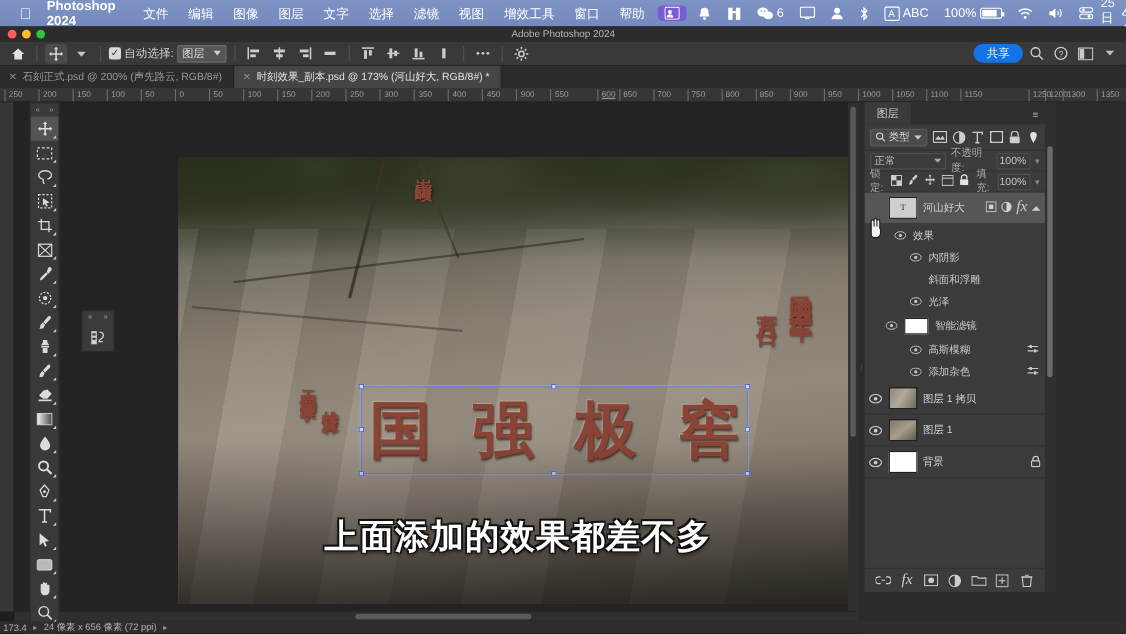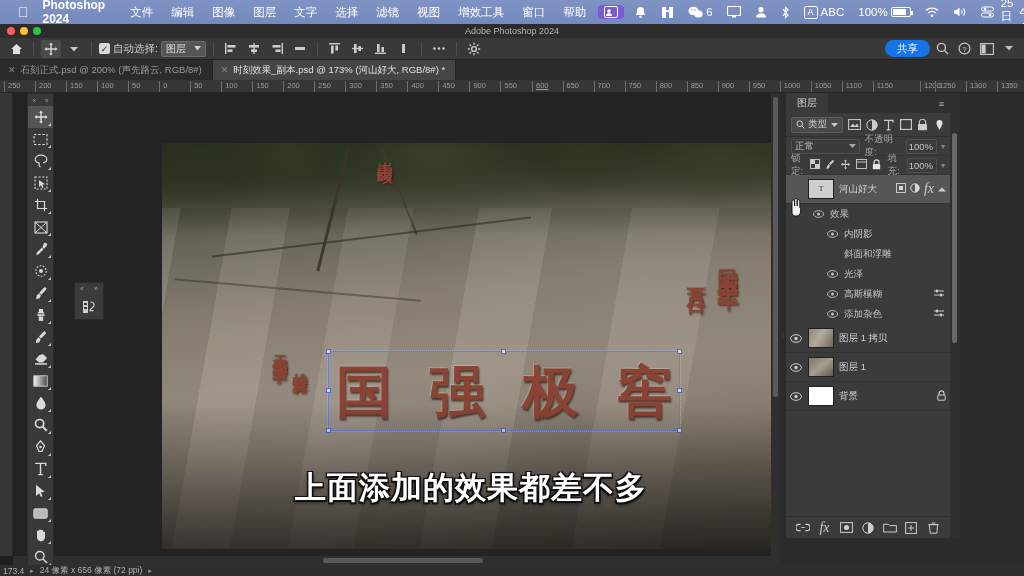--- a/index.html
+++ b/index.html
@@ -577,33 +577,33 @@
       <span class="tk" style="left: 221.212px;">100</span>
       <span class="tk" style="left: 252.242px;">150</span>
       <span class="tk" style="left: 283.273px;">200</span>
       <span class="tk" style="left: 314.303px;">250</span>
       <span class="tk" style="left: 345.333px;">300</span>
       <span class="tk" style="left: 376.364px;">350</span>
       <span class="tk" style="left: 407.394px;">400</span>
       <span class="tk" style="left: 438.424px;">450</span>
       <span class="tk" style="left: 469.455px;">900</span>
       <span class="tk" style="left: 500.485px;">550</span>
-      <span class="tk" style="left: 532px; text-decoration: underline;">600</span>
+      <span class="tk" style="left: 543px; text-decoration: underline;">600</span>
       <span class="tk" style="left: 562.545px;">650</span>
       <span class="tk" style="left: 593.576px;">700</span>
       <span class="tk" style="left: 624.606px;">750</span>
       <span class="tk" style="left: 655.636px;">800</span>
       <span class="tk" style="left: 686.667px;">850</span>
       <span class="tk" style="left: 717.697px;">900</span>
       <span class="tk" style="left: 748.727px;">950</span>
       <span class="tk" style="left: 779.758px;">1000</span>
       <span class="tk" style="left: 810.788px;">1050</span>
       <span class="tk" style="left: 841.818px;">1100</span>
       <span class="tk" style="left: 872.848px;">1150</span>
-      <span class="tk" style="left: 920px;">1200</span>
+      <span class="tk" style="left: 950px;">1200</span>
       <span class="tk" style="left: 934.909px;">1250</span>
       <span class="tk" style="left: 965.939px;">1300</span>
       <span class="tk" style="left: 996.97px;">1350</span>
     </div>
   <div class="ruler-v"></div>
 
   <div class="canvasarea">
     <div class="photo">
       <div class="foliage"></div>
       <div class="branch"></div>
@@ -961,20 +961,30 @@
         <div class="sublayer indent2">
           <span class="eye2">
             <svg width="11" height="8" viewBox="0 0 11 8">
                 <ellipse cx="5.5" cy="4" rx="5" ry="3.4" fill="none" stroke="#c6c6c6" stroke-width=".9"></ellipse>
                 <circle cx="5.5" cy="4" r="1.5" fill="#c6c6c6"></circle>
               </svg>
           </span>
           <span>光泽</span>
         </div>
 
+        <div class="sublayer" style="height:24px;padding-left:18px;">
+          <span class="eye2">
+            <svg width="11" height="8" viewBox="0 0 11 8">
+                <ellipse cx="5.5" cy="4" rx="5" ry="3.4" fill="none" stroke="#c6c6c6" stroke-width=".9"></ellipse>
+                <circle cx="5.5" cy="4" r="1.5" fill="#c6c6c6"></circle>
+              </svg>
+          </span>
+          <span class="swatch"></span>
+          <span>智能滤镜</span>
+        </div>
         <div class="sublayer indent2">
           <span class="eye2">
             <svg width="11" height="8" viewBox="0 0 11 8">
                 <ellipse cx="5.5" cy="4" rx="5" ry="3.4" fill="none" stroke="#c6c6c6" stroke-width=".9"></ellipse>
                 <circle cx="5.5" cy="4" r="1.5" fill="#c6c6c6"></circle>
               </svg>
           </span>
           <span>高斯模糊</span>
           <span class="tail">
             <svg width="10" height="9" viewBox="0 0 10 9">

